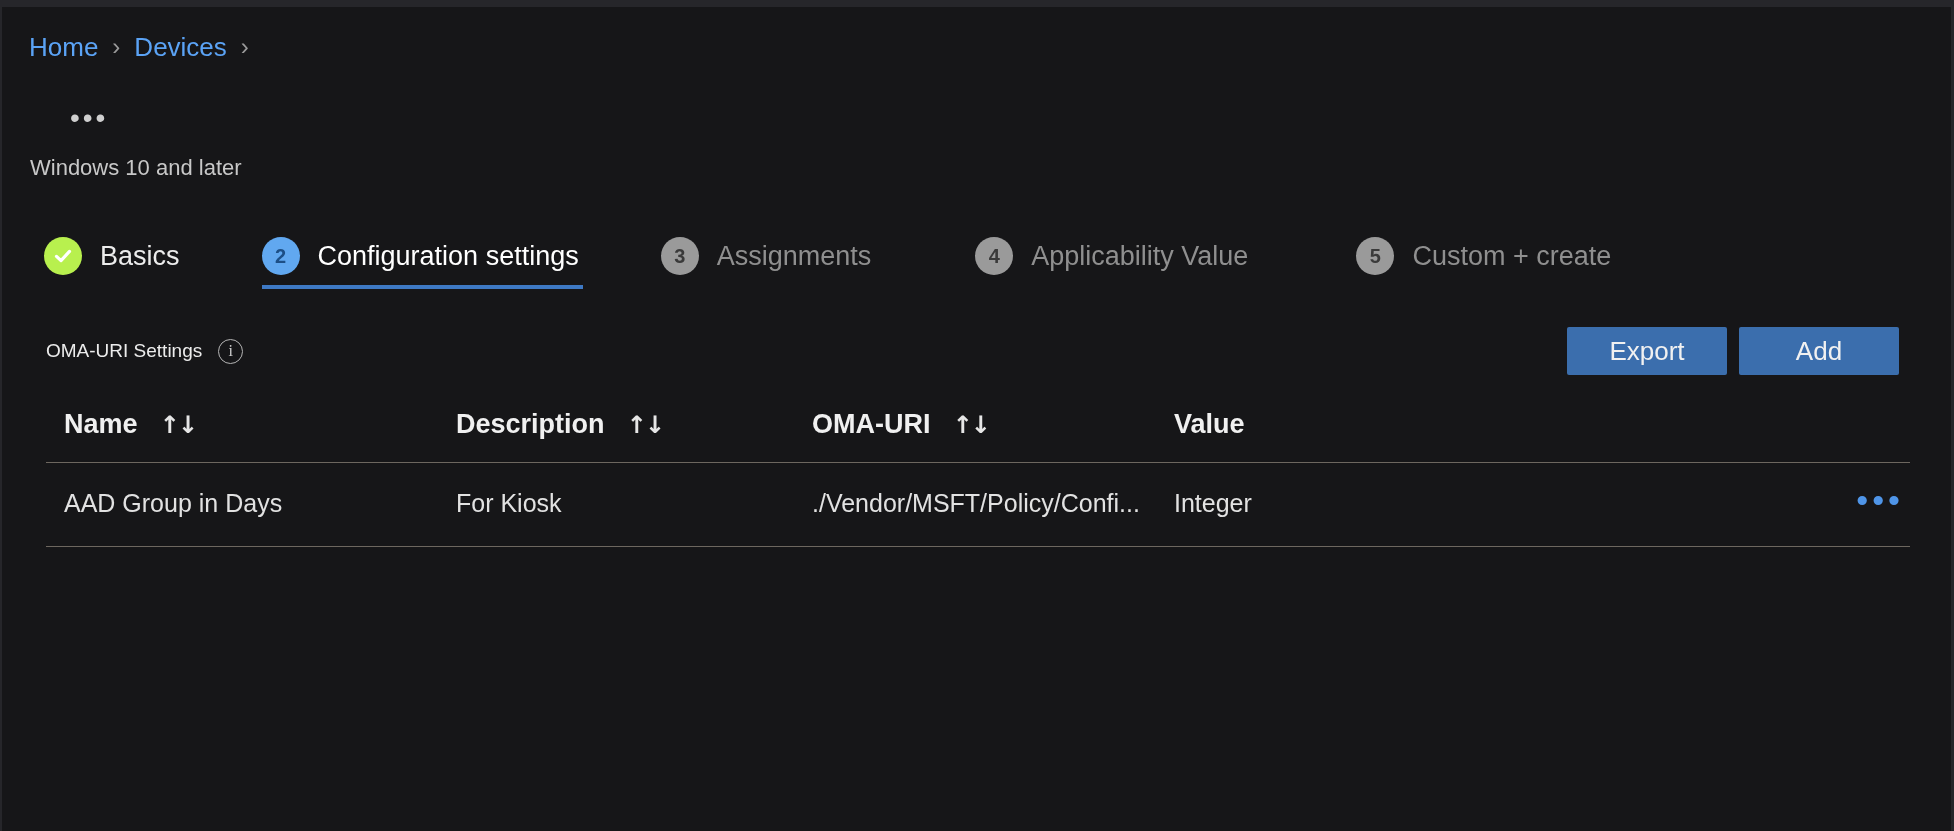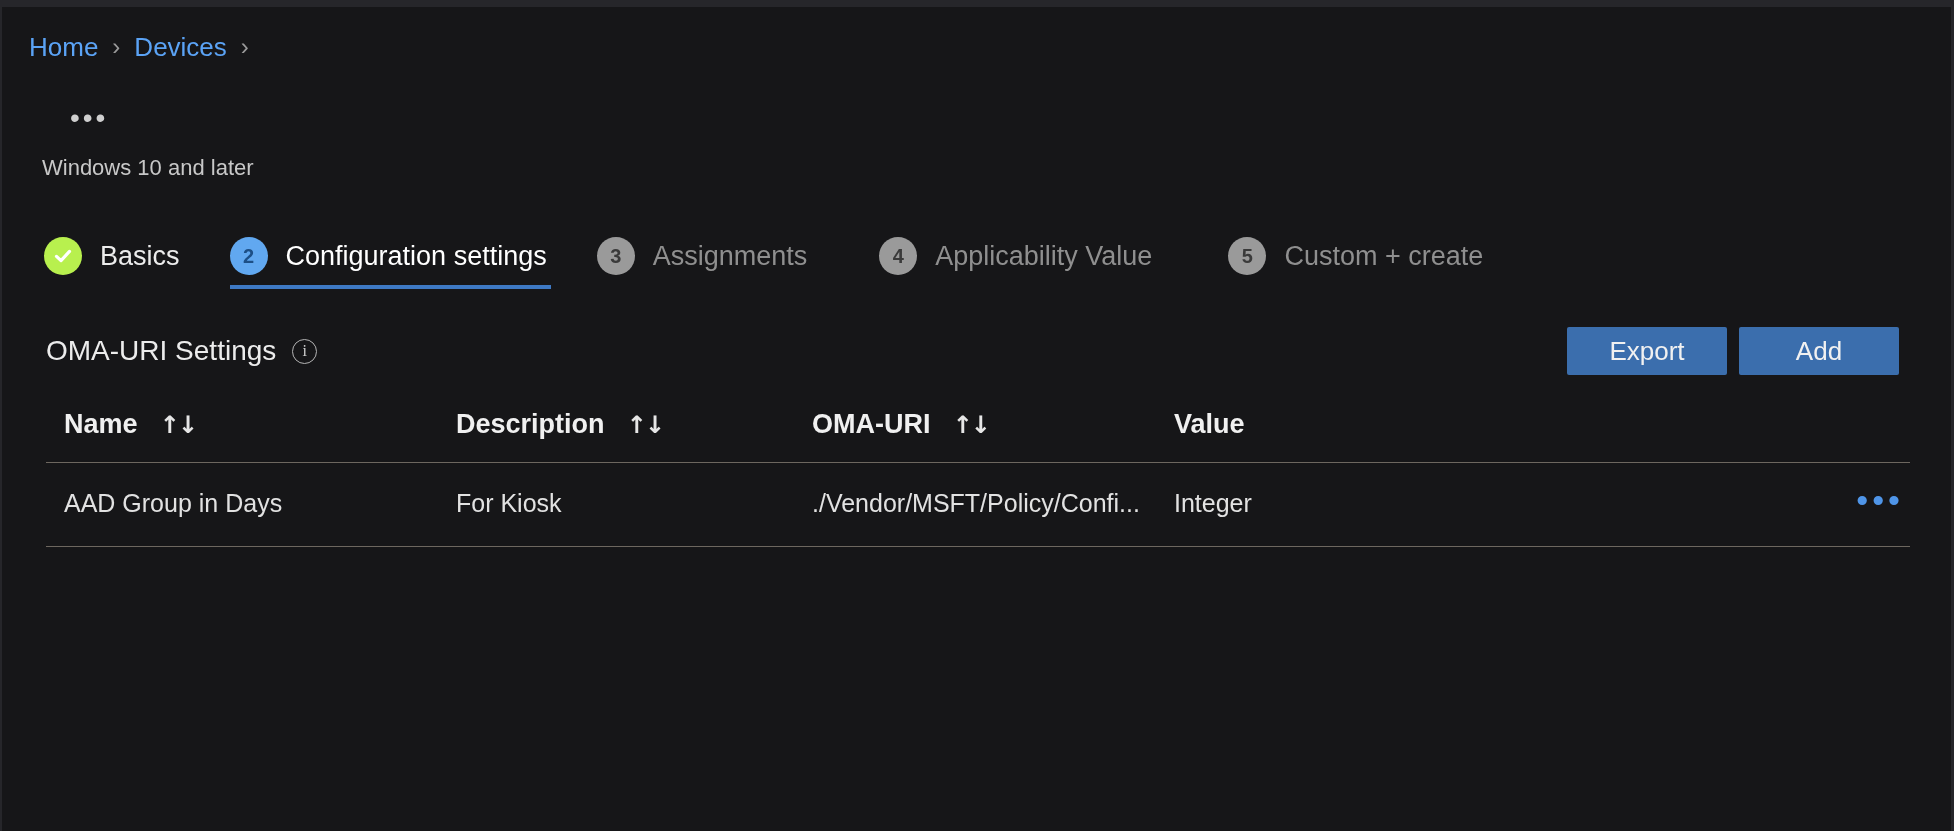--- a/index.html
+++ b/index.html
@@ -69,33 +69,34 @@
     color: #cfcfcf;
     font-size: 28px;
     letter-spacing: 3px;
     line-height: 1;
     position: relative;
     top: 3px;
     cursor: pointer;
     padding: 4px 6px;
   }
   .subtitle {
-    padding-left: 40px;
+    padding-left: 28px;
     margin-top: 14px;
     font-size: 22px;
     color: #c8c8c8;
   }
 
   
   .steps {
     display: flex;
     align-items: flex-start;
     margin-top: 42px;
     padding-left: 42px;
     height: 66px;
+    gap: 32px;
   }
   .step {
     display: flex;
     align-items: center;
     height: 66px;
     margin-right: 0;
     padding: 0 4px 0 0;
     cursor: pointer;
     position: relative;
   }
@@ -145,21 +146,21 @@
 
   
   .section-row {
     display: flex;
     align-items: center;
     margin-top: 32px;
     padding: 0 52px 0 44px;
     height: 60px;
   }
   .section-title {
-    font-size: 28px;
+    font-size: 19px;
     color: #ececec;
   }
   .info-icon {
     margin-left: 16px;
     width: 25px;
     height: 25px;
     border-radius: 50%;
     border: 1.6px solid #b4b4b4;
     color: #d0d0d0;
     font-size: 16px;

